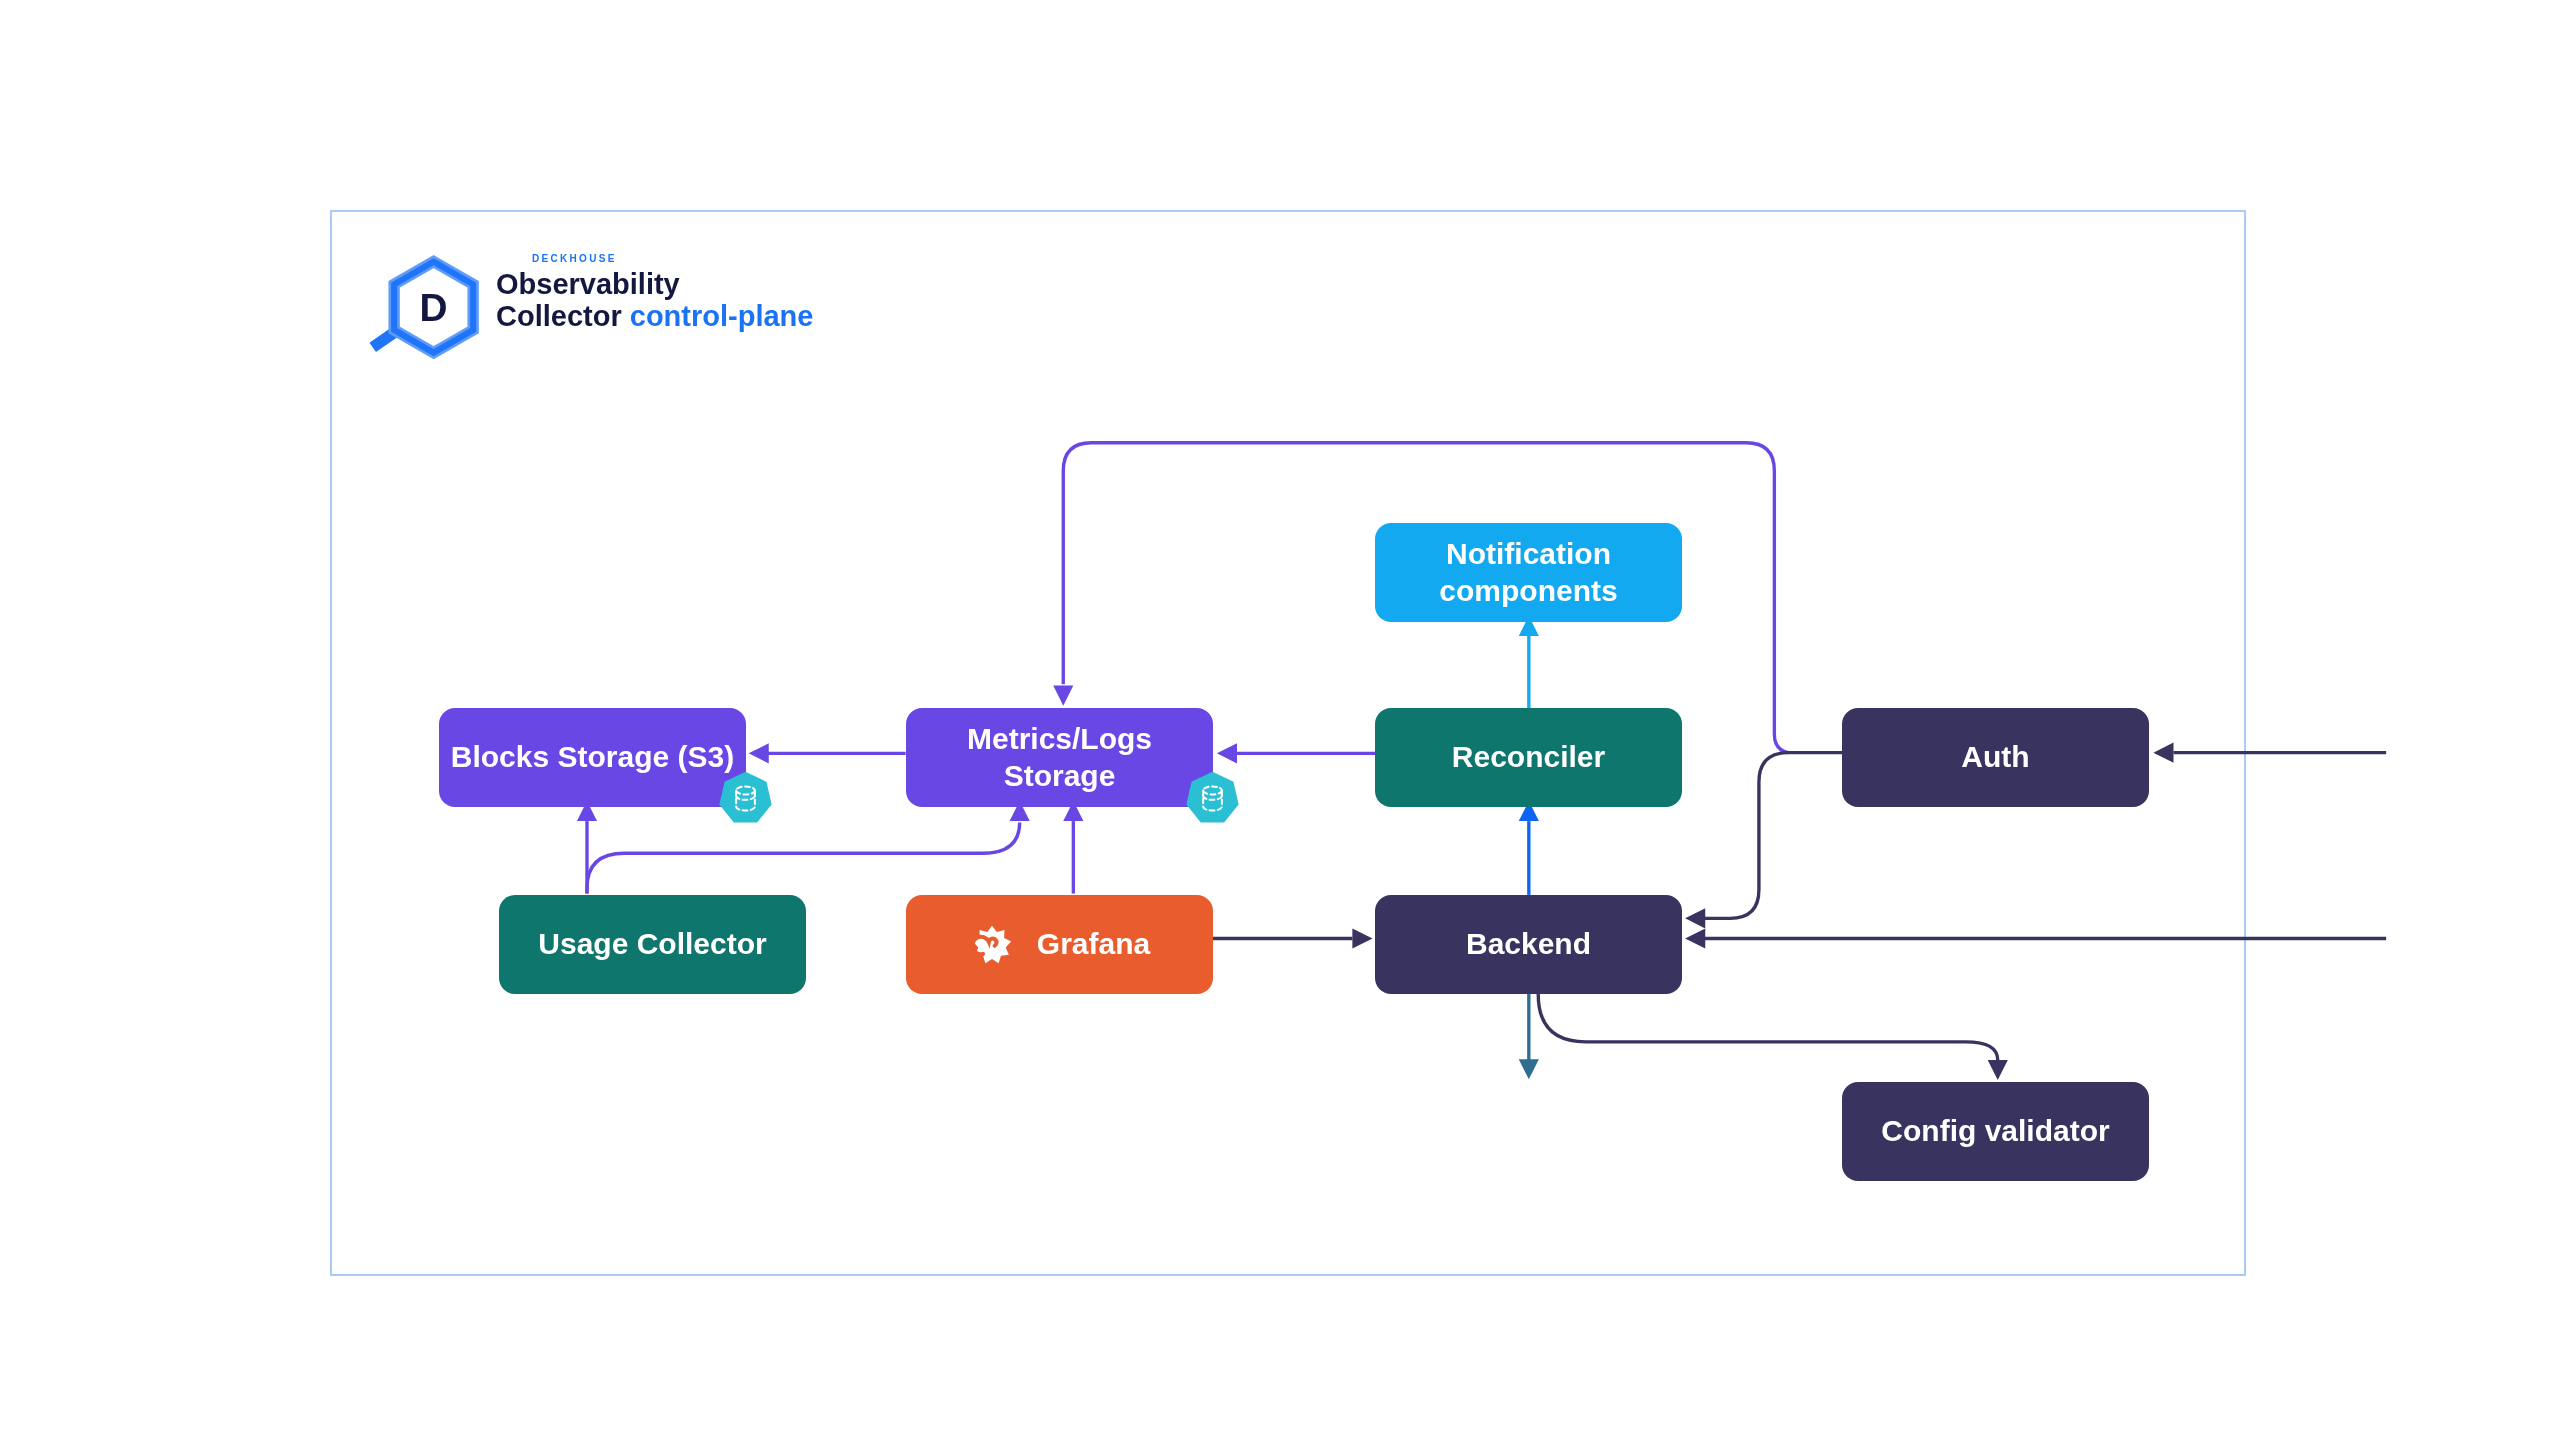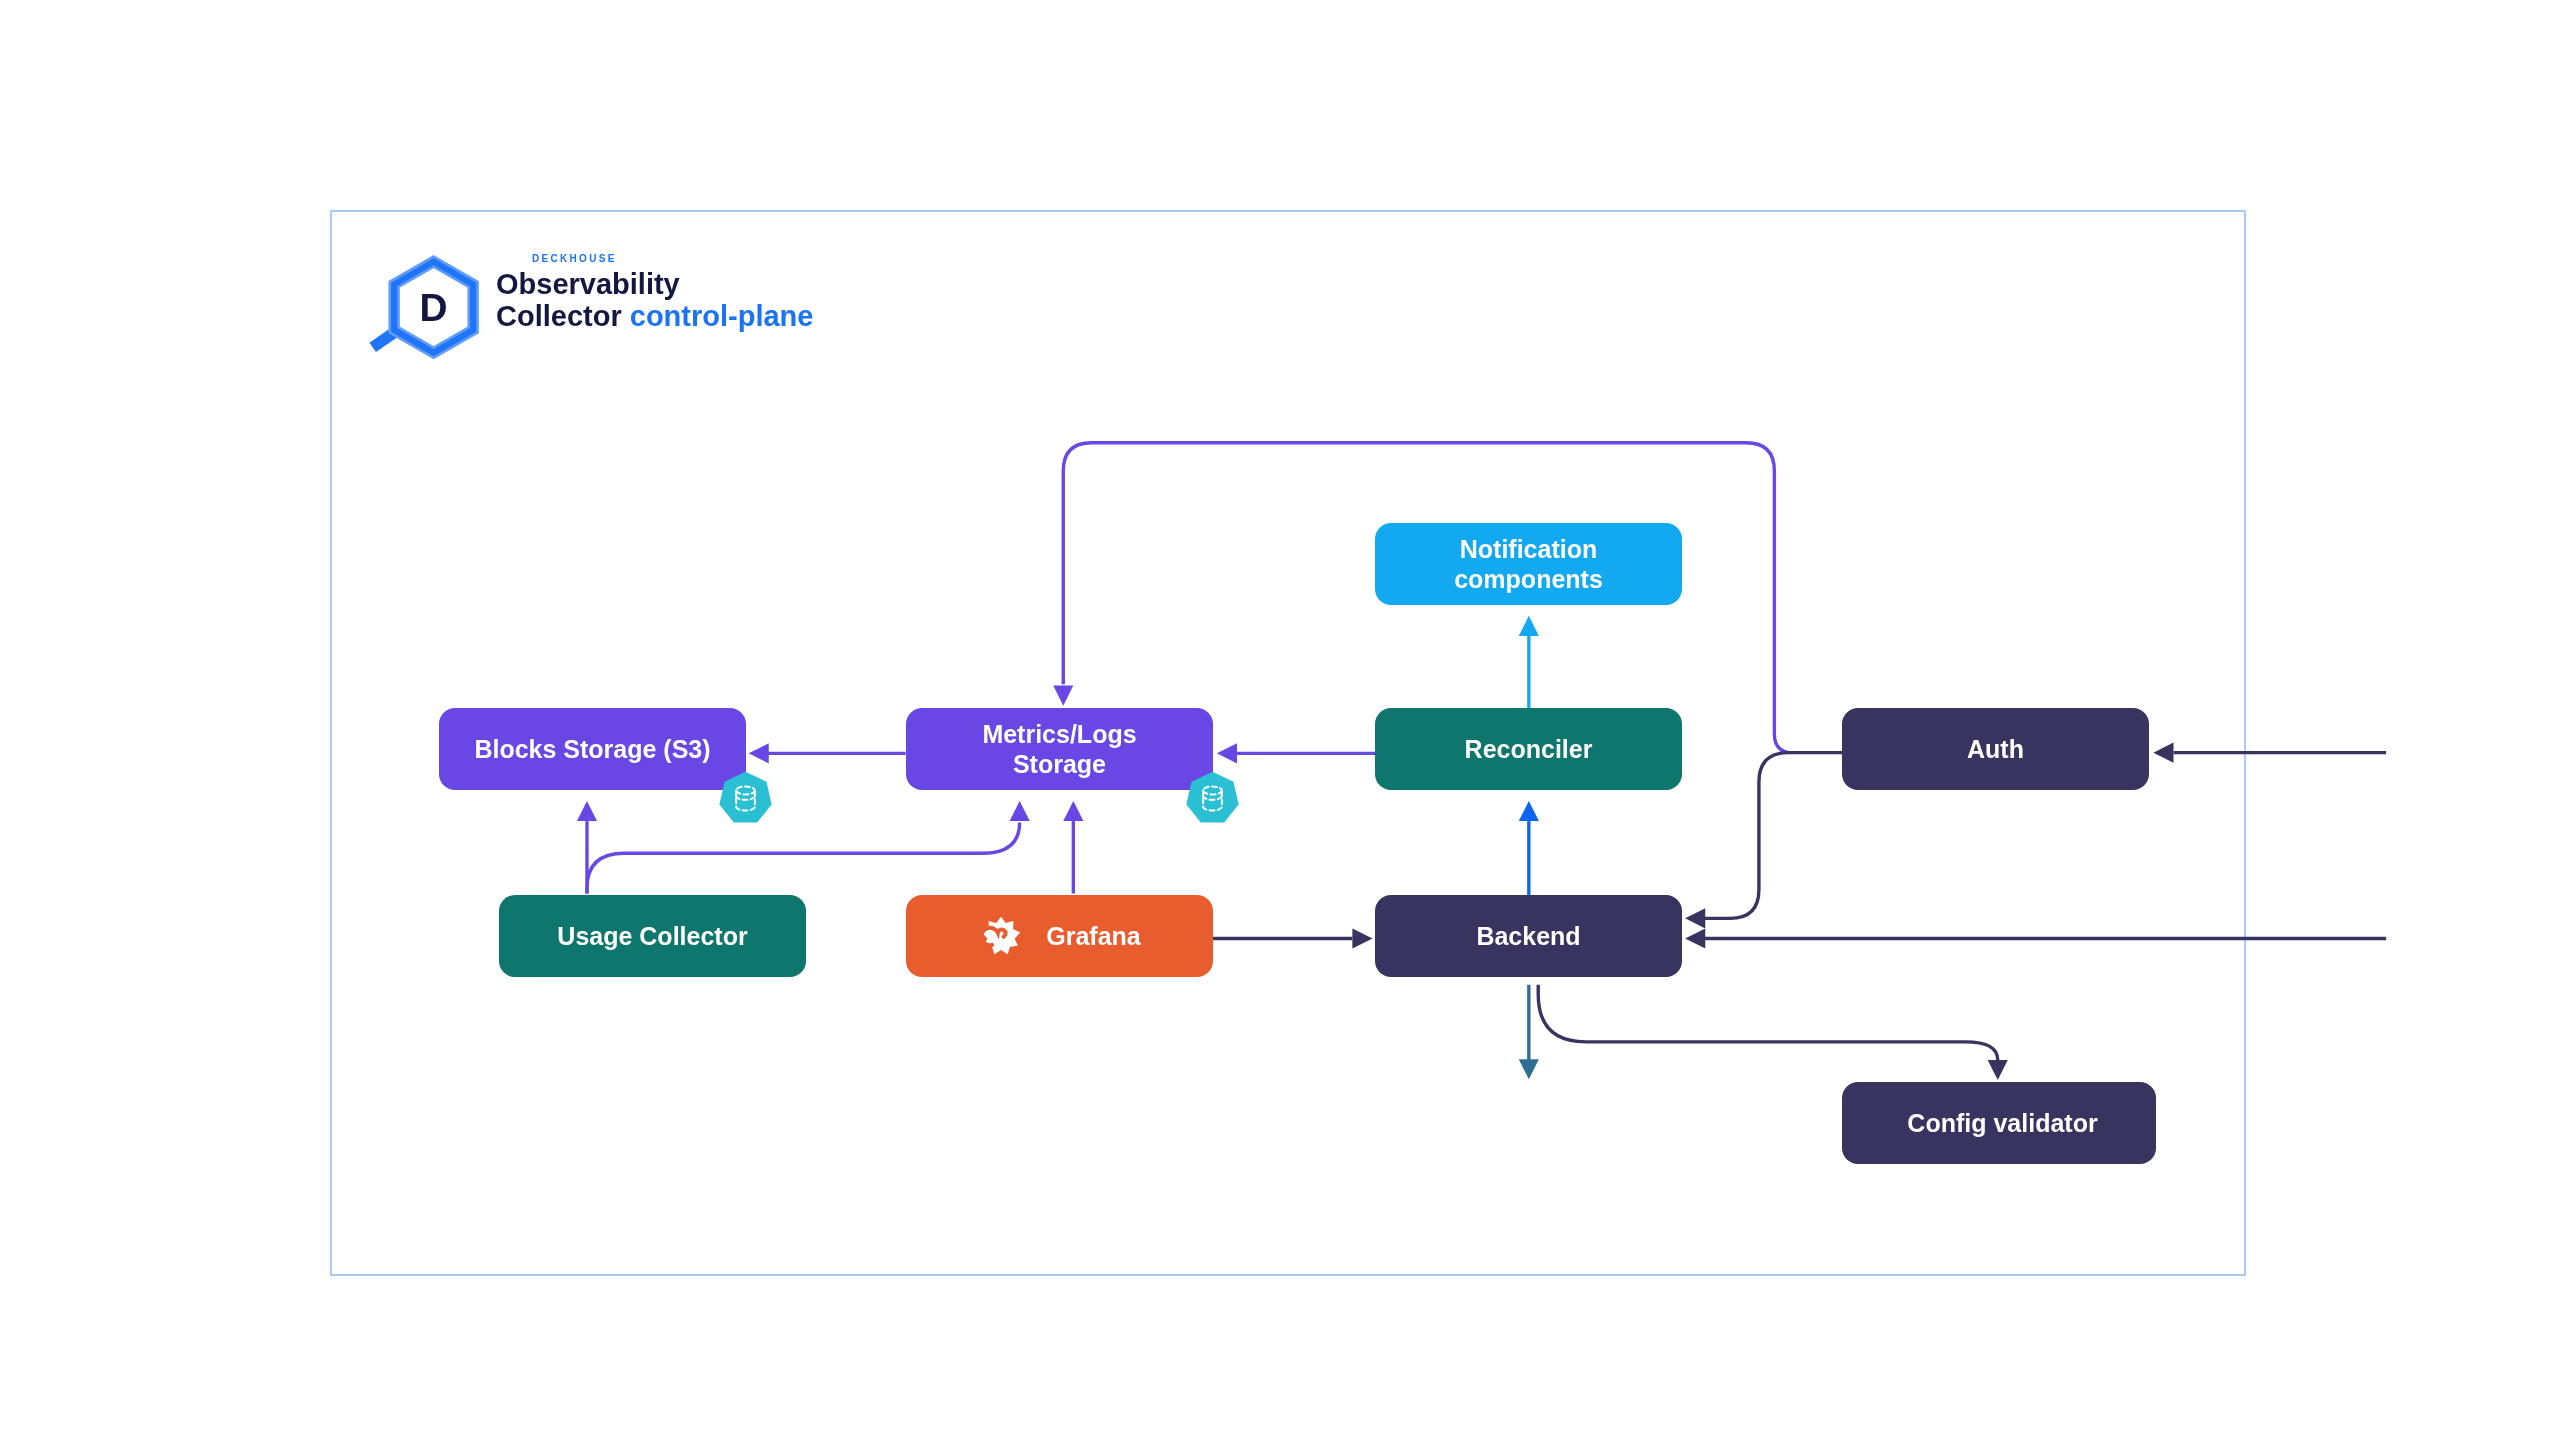--- a/index.html
+++ b/index.html
@@ -14,41 +14,41 @@
   .edges{position:absolute;left:0;top:0;width:2576px;height:1449px;}
   
   .logo{position:absolute;left:362px;top:250px;width:483px;height:121px;}
   .logo-mark{position:absolute;left:0;top:0;}
   .logo-text{position:absolute;left:134px;top:2.7px;}
   .logo-brand{font-size:10px;font-weight:700;letter-spacing:2.3px;color:#1a73f5;padding-left:36px;}
   .logo-title{font-size:29px;font-weight:800;line-height:32px;color:#14173f;margin-top:4.7px;}
   .logo-variant{color:#1a73f5;}
   
   .node{
-    position:absolute;width:307px;height:82px;border-radius:16px;
+    position:absolute;width:307px;height:99px;border-radius:16px;
     display:flex;align-items:center;justify-content:center;gap:13.4px;
-    color:#ffffff;font-size:25px;font-weight:600;text-align:center;
+    color:#ffffff;font-size:30px;font-weight:600;text-align:center;
   }
   .node-label{white-space:pre-line;line-height:1.22;}
   .c-purple{background:#6847e5;}
   .c-blue{background:#0f766e;}
   .c-lightblue{background:#12a9f0;}
   .c-dark{background:#39335f;}
   .c-steel{background:#35688f;}
   .c-orange{background:#e85c2e;}
   .n-blocks{left:439px;top:708px;}
   .n-metrics{left:906px;top:708px;}
   .n-notification{left:1375px;top:523px;}
   .n-reconciler{left:1375px;top:708px;}
   .n-auth{left:1842px;top:708px;}
   .n-usage{left:455px;top:895px;margin-left:44px;}
   .n-grafana{left:906px;top:895px;gap:22px;}
   .n-backend{left:1375px;top:895px;}
   .n-postgres{left:1375px;top:1082px;}
-  .n-config{left:1842px;top:1082px;padding-left:7px;}
+  .n-config{left:1842px;top:1082px;}
   .corner-badge{position:absolute;width:67px;height:67px;pointer-events:none;}
   .badge-blocks{left:712px;top:765px;}
   .badge-metrics{left:1179px;top:765px;}
 </style>
 </head>
 <body>
 
 <div class="stage">
 
   <div class="frame"></div>

